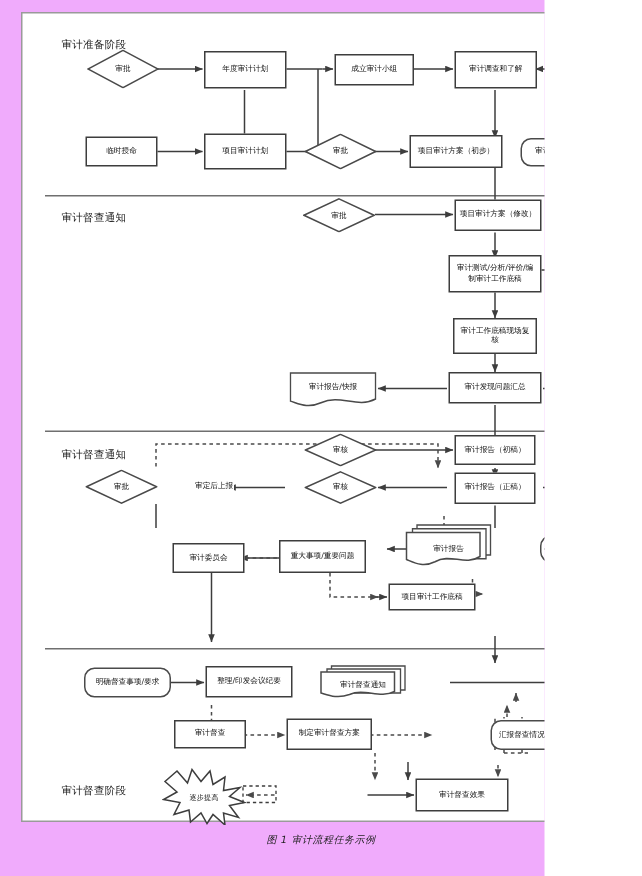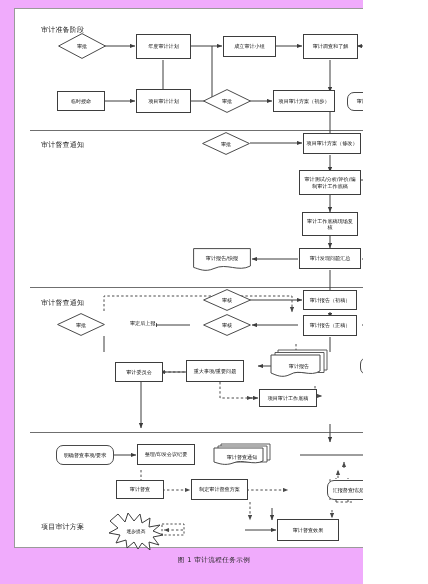--- a/index.html
+++ b/index.html
@@ -132,21 +132,21 @@
 
   <div class="page-frame"></div>
 
   <div class="sep" style="left:30px;top:130px;width:372px;"></div>
   <div class="sep" style="left:30px;top:287px;width:372px;"></div>
   <div class="sep" style="left:30px;top:432px;width:372px;"></div>
 
   <div class="stage-label" style="left:41px;top:26px;">审计准备阶段</div>
   <div class="stage-label" style="left:41px;top:141px;">审计督查通知</div>
   <div class="stage-label" style="left:41px;top:299px;">审计督查通知</div>
-  <div class="stage-label" style="left:41px;top:523px;">项目审计方案</div>
+  <div class="stage-label" style="left:41px;top:523px;">审计督查阶段</div>
 
   <svg id="wires" viewBox="0 0 428 584">
     <defs>
       <marker id="ah" markerWidth="6" markerHeight="6" refX="5.2" refY="2.2" orient="auto">
         <path d="M0,0 L5.4,2.2 L0,4.4 z" fill="#3d3d3d"></path>
       </marker>
       <marker id="ahd" markerWidth="6" markerHeight="6" refX="5.2" refY="2.2" orient="auto">
         <path d="M0,0 L5.4,2.2 L0,4.4 z" fill="#4a4a4a"></path>
       </marker>
     </defs>
@@ -409,15 +409,15 @@
     <svg class="bs" viewBox="0 0 56 38" preserveAspectRatio="none">
       <polygon points="10,2 17,10 20,1 26,9 32,2 34,11 42,6 41,15 52,13 45,19 55,23 45,25 51,33 41,30 42,38 34,31 30,37 26,30 19,36 18,28 8,31 12,23 1,21 10,16 2,9" fill="#fff" stroke="#3d3d3d" stroke-width="1" stroke-linejoin="miter"></polygon>
     </svg>
     <div class="btext">逐步提高</div>
   </div>
 
   <div class="node proc" style="left:277px;top:519px;width:62px;height:22px;">
     <span>审计督查效果</span>
   </div>
 
-  <div class="caption" style="left:0;top:556px;">图 1 审计流程任务示例</div>
+  <div class="caption" style="left:0;top:556px;font-style:italic;">图 1 审计流程任务示例</div>
 
 </div>
 
 </body></html>

